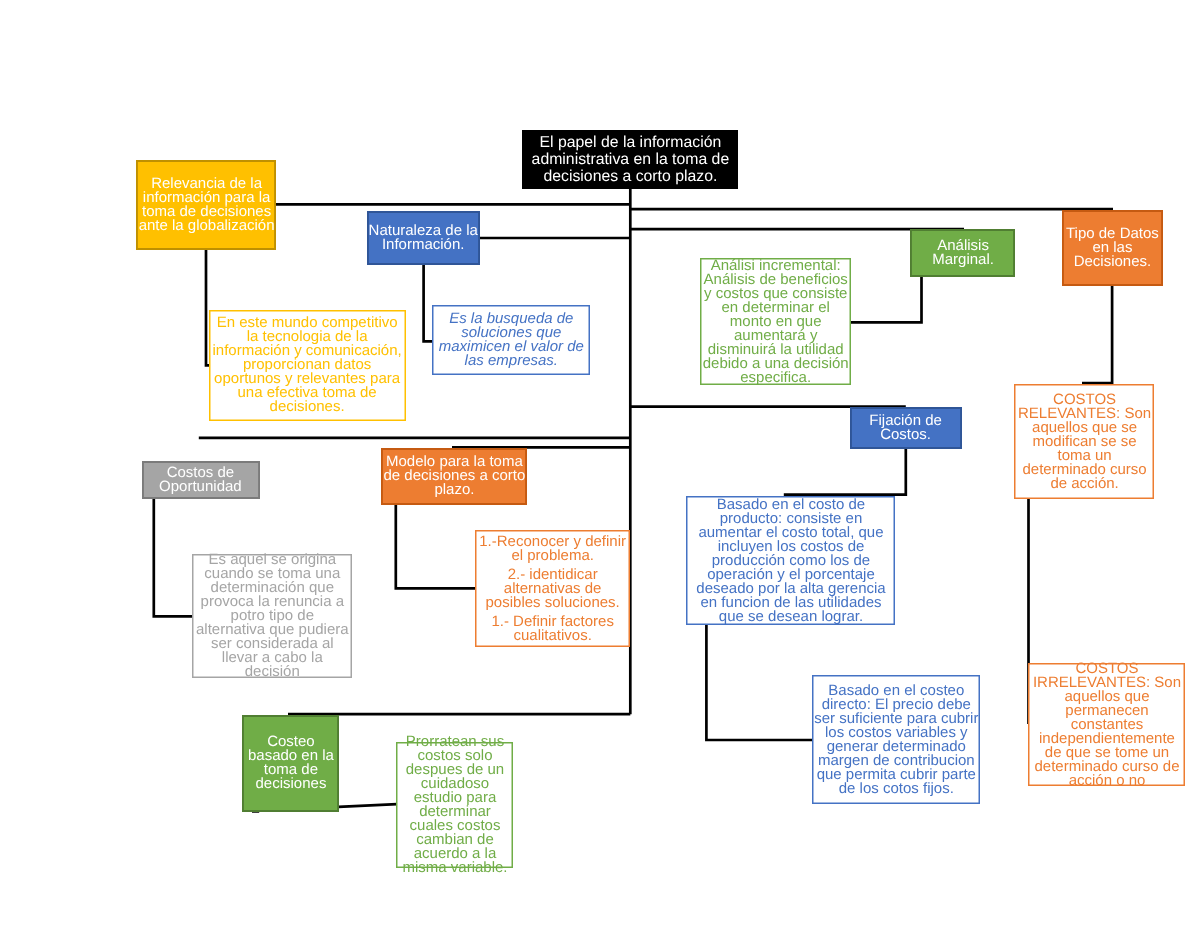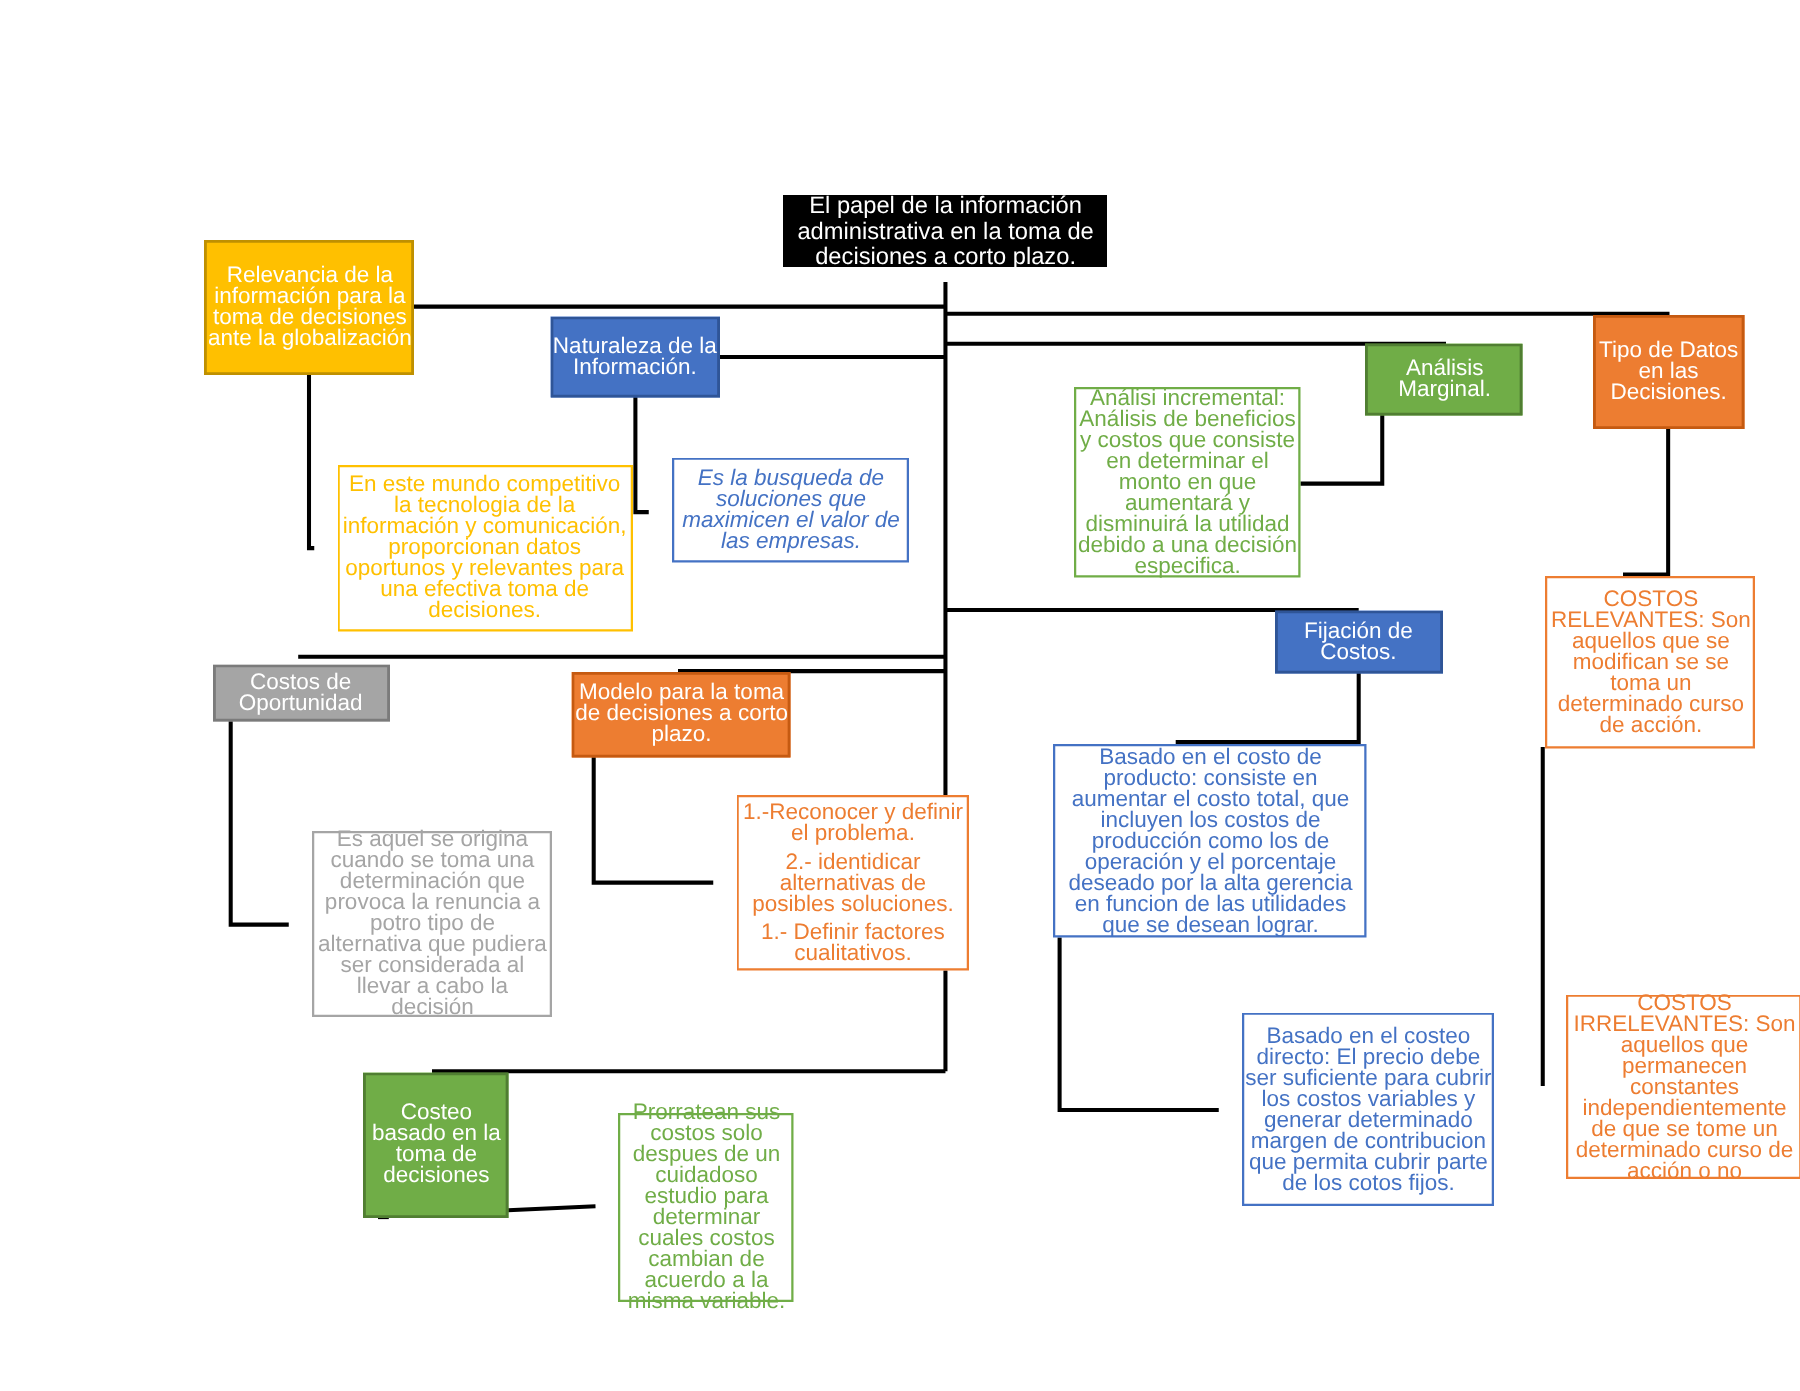--- a/index.html
+++ b/index.html
@@ -8,21 +8,21 @@
        font-family:"Liberation Sans",sans-serif;
        -webkit-font-smoothing:antialiased;
        text-rendering:geometricPrecision;}
   #canvas{position:relative;width:1200px;height:927px;background:#ffffff;}
   svg#links{position:absolute;left:0;top:0;width:1200px;height:927px;pointer-events:none;}
   .node{position:absolute;box-sizing:border-box;
         display:flex;align-items:center;justify-content:center;
         text-align:center;font-size:15px;line-height:14px;
         padding:0 1.5px;}
   .node.filled{color:#ffffff;}
-  .node.outlined{background:#ffffff;margin-left:16px;}
+  .node.outlined{background:#ffffff;}
   .node.filled{}
   .node .tx{display:block;width:100%;will-change:transform;}
   .para{margin:0;}
   .para + .para{margin-top:5px;text-align:center;}
   #title-node{font-size:15.8px;line-height:17px;color:#ffffff;background:#000000;border-color:#000000;}
 </style>
 </head>
 <body>
 
 <div id="canvas">
@@ -45,21 +45,21 @@
         <path d="M1028.5,498 L1028.5,724"></path>
         <path d="M905.8,447 L905.8,494.6 L783.8,494.6"></path>
         <path d="M706.4,624 L706.4,740 L812.5,740"></path>
         <path d="M153.8,475 L153.8,616.4 L192.5,616.4"></path>
         <path d="M395.8,503 L395.8,588.4 L475.5,588.4"></path>
         <path d="M338.5,806.8 L397,804.2"></path>
         <path d="M252,811.9 L259.2,811.9" stroke-width="1.7"></path>
       </g>
   </svg>
 
-  <div class="node filled" id="title-node" style="left: 522.4px; top: 130.2px; width: 215.8px; height: 48px; background: rgb(0, 0, 0); color: rgb(255, 255, 255); box-shadow: rgb(0, 0, 0) 0px 0px 0px 1.9px inset;">
+  <div class="node filled" id="title-node" style="left: 522.4px; top: 130.2px; width: 215.8px; height: 59px; background: rgb(0, 0, 0); color: rgb(255, 255, 255); box-shadow: rgb(0, 0, 0) 0px 0px 0px 1.9px inset;">
     <span class="tx">El papel de la información administrativa en la toma de decisiones a corto plazo.</span>
   </div>
 
   <div class="node filled" id="n-relevancia" style="left: 136px; top: 159.5px; width: 140.2px; height: 90.4px; background: rgb(255, 192, 0); color: rgb(255, 255, 255); box-shadow: rgb(191, 144, 0) 0px 0px 0px 1.9px inset;">
     <span class="tx">Relevancia de la información para la toma de decisiones ante la globalización</span>
   </div>
 
   <div class="node outlined" id="n-relevancia-detalle" style="left: 208.8px; top: 309.6px; width: 197.2px; height: 111px; background: rgb(255, 255, 255); color: rgb(255, 192, 0); box-shadow: rgb(255, 192, 0) 0px 0px 0px 1.5px inset;">
     <span class="tx">En este mundo competitivo la tecnologia de la información y comunicación, proporcionan datos oportunos y relevantes para una efectiva toma de decisiones.</span>
   </div>
@@ -97,21 +97,21 @@
   </div>
 
   <div class="node outlined" id="n-costo-producto" style="left: 686.2px; top: 496.2px; width: 209px; height: 128.8px; background: rgb(255, 255, 255); color: rgb(68, 114, 196); box-shadow: rgb(68, 114, 196) 0px 0px 0px 1.5px inset;">
     <span class="tx">Basado en el costo de producto: consiste en aumentar el costo total, que incluyen los costos de producción como los de operación y el porcentaje deseado por la alta gerencia en funcion de las utilidades que se desean lograr.</span>
   </div>
 
   <div class="node outlined" id="n-costeo-directo" style="left: 812.2px; top: 675.1px; width: 167.6px; height: 129.4px; background: rgb(255, 255, 255); color: rgb(68, 114, 196); box-shadow: rgb(68, 114, 196) 0px 0px 0px 1.5px inset;">
     <span class="tx">Basado en el costeo directo: El precio debe ser suficiente para cubrir los costos variables y generar determinado margen de contribucion que permita cubrir parte de los cotos fijos.</span>
   </div>
 
-  <div class="node filled" id="n-costos-oportunidad" style="left: 141.8px; top: 443px; width: 117.8px; height: 37.6px; background: rgb(165, 165, 165); color: rgb(255, 255, 255); box-shadow: rgb(123, 123, 123) 0px 0px 0px 1.9px inset;">
+  <div class="node filled" id="n-costos-oportunidad" style="left: 141.8px; top: 461px; width: 117.8px; height: 37.6px; background: rgb(165, 165, 165); color: rgb(255, 255, 255); box-shadow: rgb(123, 123, 123) 0px 0px 0px 1.9px inset;">
     <span class="tx">Costos de Oportunidad</span>
   </div>
 
   <div class="node outlined" id="n-costos-oportunidad-detalle" style="left: 192.4px; top: 554px; width: 159.6px; height: 124.2px; background: rgb(255, 255, 255); color: rgb(165, 165, 165); box-shadow: rgb(165, 165, 165) 0px 0px 0px 1.5px inset;">
     <span class="tx">Es aquel se origina cuando se toma una determinación que provoca la renuncia a potro tipo de alternativa que pudiera ser considerada al llevar a cabo la decisión</span>
   </div>
 
   <div class="node filled" id="n-modelo" style="left: 380.7px; top: 448.4px; width: 146.8px; height: 56.2px; background: rgb(237, 125, 49); color: rgb(255, 255, 255); box-shadow: rgb(197, 90, 17) 0px 0px 0px 1.9px inset; padding: 0px 2px;">
     <span class="tx">Modelo para la toma de decisiones a corto plazo.</span>
   </div>

